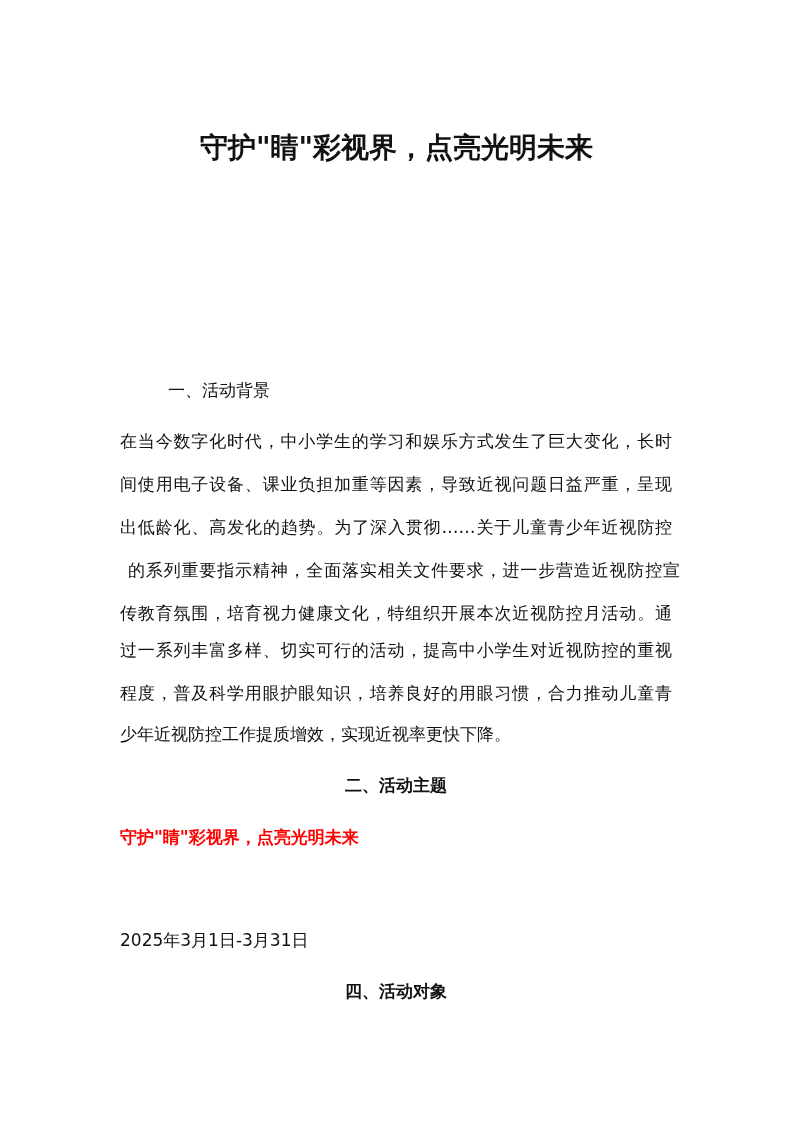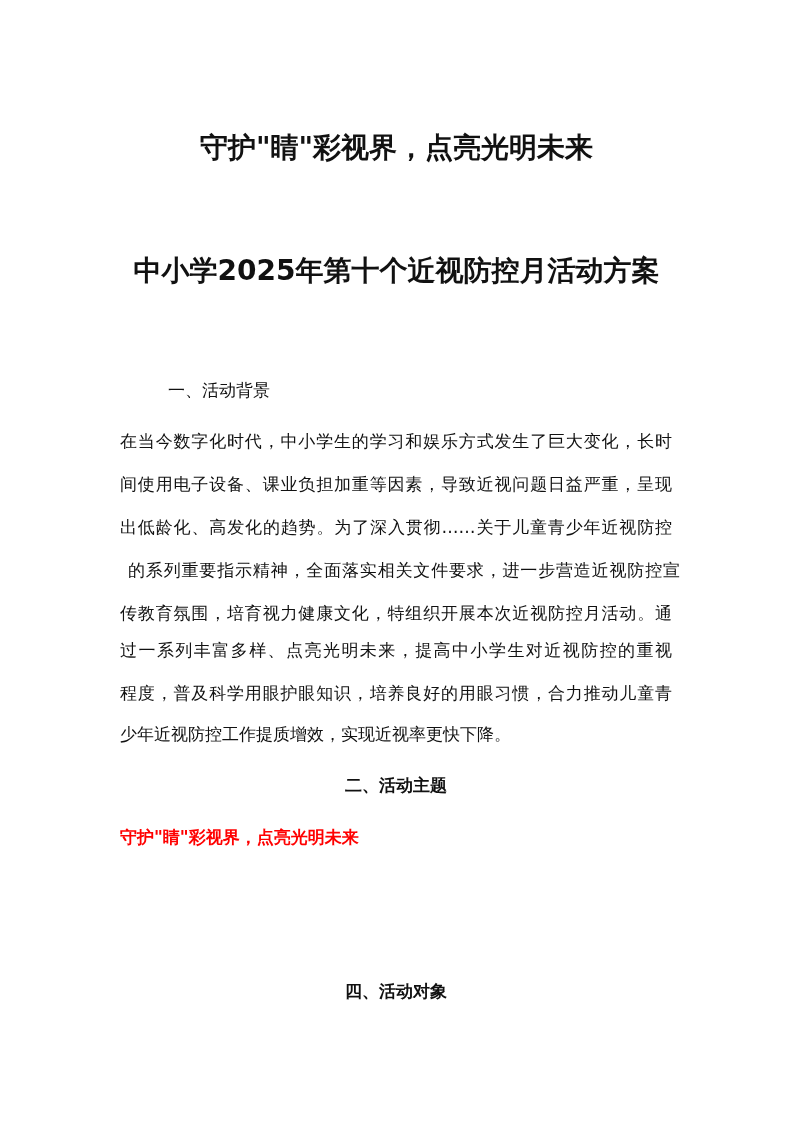--- a/index.html
+++ b/index.html
@@ -55,34 +55,34 @@
       line-height: 20px;
     }
     .para-line.last { text-align-last: left; }
   </style>
 </head>
 <body>
 
 <div class="page">
 
   <div class="title title-1">守护"睛"彩视界，点亮光明未来</div>
-  <div class="title title-2">中小学2025年第十个近视防控月活动方案</div>
 
   <div class="block heading-plain" style="top:379px;">一、活动背景</div>
 
   <div>
     <div class="para-line" style="top:431px;">在当今数字化时代，中小学生的学习和娱乐方式发生了巨大变化，长时</div>
     <div class="para-line" style="top:474px;">间使用电子设备、课业负担加重等因素，导致近视问题日益严重，呈现</div>
     <div class="para-line" style="top:517px;">出低龄化、高发化的趋势。为了深入贯彻……关于儿童青少年近视防控</div>
     <div class="para-line" style="top:560px;margin-left:8px;">的系列重要指示精神，全面落实相关文件要求，进一步营造近视防控宣</div>
     <div class="para-line" style="top:603px;">传教育氛围，培育视力健康文化，特组织开展本次近视防控月活动。通</div>
-    <div class="para-line" style="top:640px;">过一系列丰富多样、点亮光明未来，提高中小学生对近视防控的重视</div>
+    <div class="para-line" style="top:640px;">过一系列丰富多样、切实可行的活动，提高中小学生对近视防控的重视</div>
     <div class="para-line" style="top:683px;">程度，普及科学用眼护眼知识，培养良好的用眼习惯，合力推动儿童青</div>
     <div class="para-line last" style="top:724px;">少年近视防控工作提质增效，实现近视率更快下降。</div>
   </div>
 
   <div class="block heading-bold" style="top:774px;">二、活动主题</div>
   <div class="block theme" style="top:826px;">守护"睛"彩视界，点亮光明未来</div>
 
+  <div class="block" style="top:929px;">2025年3月1日-3月31日</div>
 
   <div class="block heading-bold" style="top:980px;">四、活动对象</div>
 
 </div>
 
 </body></html>

